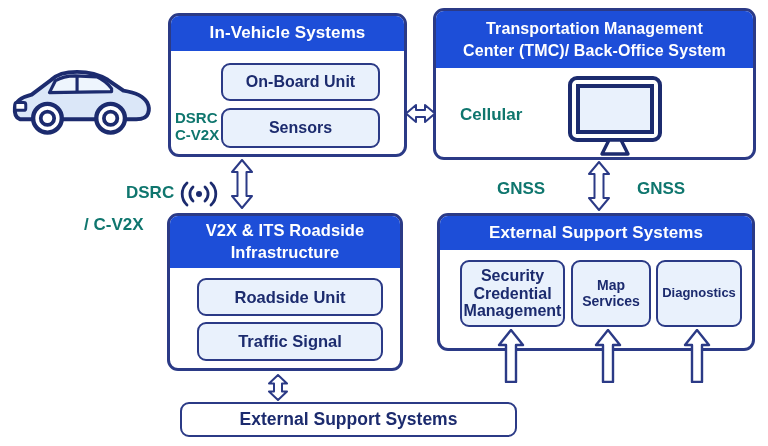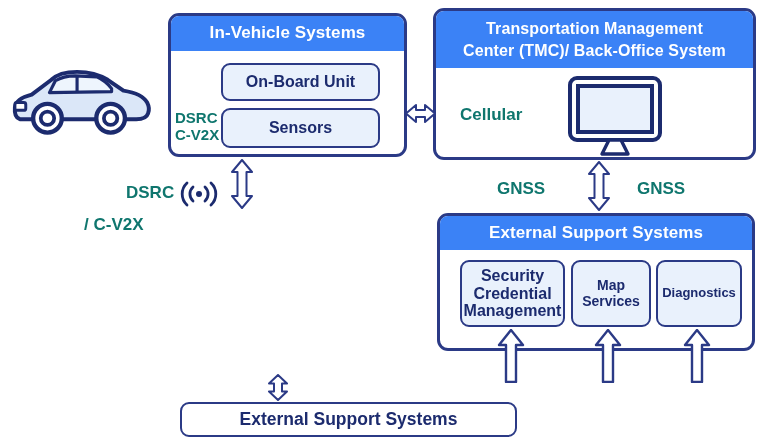--- a/index.html
+++ b/index.html
@@ -6,21 +6,21 @@
   .canvas{
     position:relative;width:768px;height:446px;background:#ffffff;overflow:hidden;
     font-family:"Liberation Sans",sans-serif;font-weight:bold;color:#1c2b6e;
   }
   .abs{position:absolute;}
   .panel{
     position:absolute;background:#ffffff;border:3px solid #2b3a86;border-radius:11px;
     box-sizing:border-box;overflow:hidden;
   }
   .panel-header{
-    background:#3b82f6;color:#ffffff;text-align:center;
+    background:#1d4ed8;color:#ffffff;text-align:center;
     display:flex;align-items:center;justify-content:center;
     white-space:pre-line;line-height:1.32;letter-spacing:0.1px;
   }
   .chip{
     position:absolute;background:#e9f1fc;border:2px solid #2b3a86;border-radius:9px;
     box-sizing:border-box;display:flex;align-items:center;justify-content:center;
     text-align:center;color:#1c2b6e;line-height:1.12;
   }
   .lbl{position:absolute;color:#0f766e;white-space:pre-line;line-height:1.15;}
   .arrow{position:absolute;z-index:6;}
@@ -90,20 +90,26 @@
   </div>
 
   <div class="lbl" style="left:497px;top:179px;font-size:17px;">GNSS</div>
   <div class="arrow" style="left:587px;top:161px;">
     <svg width="24" height="50" viewBox="0 0 24 50">
       <polygon points="12,1 22,13 16.5,13 16.5,37 22,37 12,49 2,37 7.5,37 7.5,13 2,13" fill="#ffffff" stroke="#2b3a86" stroke-width="2" stroke-linejoin="round"></polygon>
     </svg>
   </div>
   <div class="lbl" style="left:637px;top:179px;font-size:17px;">GNSS</div>
 
+  <div class="panel" style="left:167px;top:213px;width:236px;height:158px;">
+    <div class="panel-header" style="height:52px;font-size:16.5px;">V2X &amp; ITS Roadside
+Infrastructure</div>
+    <div class="chip" style="left:27px;top:62px;width:186px;height:38px;font-size:16.5px;">Roadside Unit</div>
+    <div class="chip" style="left:27px;top:106px;width:186px;height:39px;font-size:16.5px;">Traffic Signal</div>
+  </div>
 
   <div class="panel" style="left:437px;top:213px;width:318px;height:138px;">
     <div class="panel-header" style="height:34px;font-size:17px;">External Support Systems</div>
     <div class="chip" style="left:20px;top:44px;width:105px;height:67px;font-size:16px;padding:2px;">Security Credential Management</div>
     <div class="chip" style="left:131px;top:44px;width:80px;height:67px;font-size:14px;padding:2px;">Map Services</div>
     <div class="chip" style="left:216px;top:44px;width:86px;height:67px;font-size:13px;padding:18px;">Diagnostics</div>
   </div>
 
   <div class="arrow" style="left:497px;top:329px;">
     <svg width="28" height="54" viewBox="0 0 28 54">

